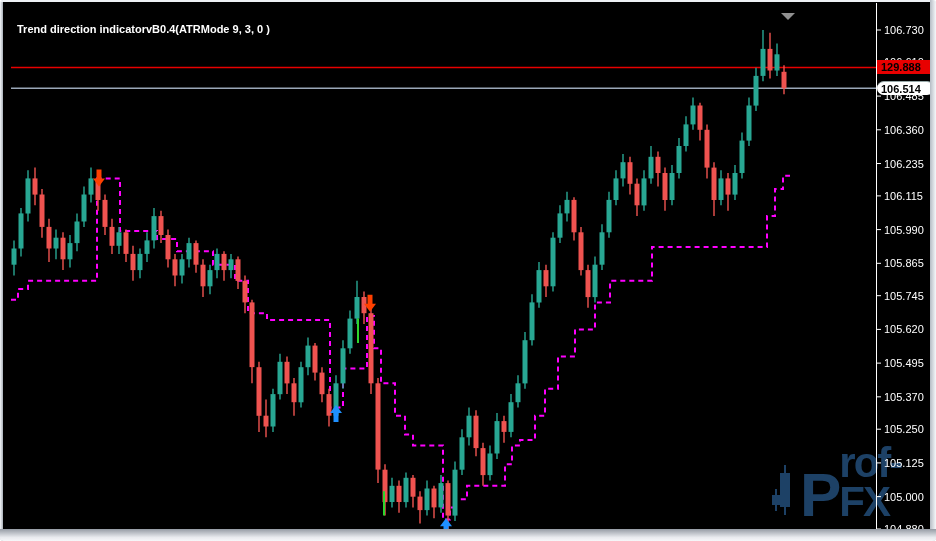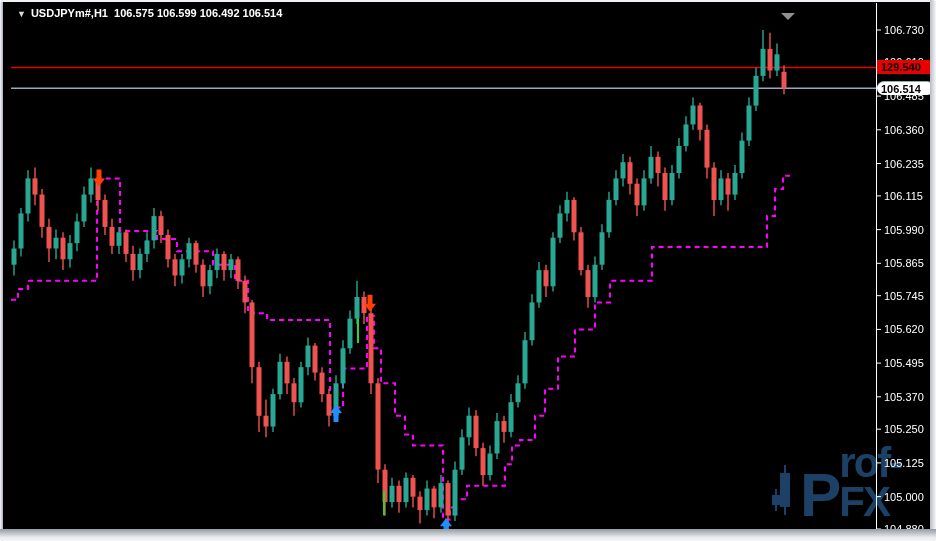--- a/index.html
+++ b/index.html
@@ -329,22 +329,22 @@
           <g>
             <polygon points="99,186.44339999999954 93,178.44339999999954 96.5,178.44339999999954 96.5,169.44339999999954 101.5,169.44339999999954 101.5,178.44339999999954 105,178.44339999999954" fill="#ff4000"></polygon>
             <polygon points="370,311.8678500000005 364,303.8678500000005 367.5,303.8678500000005 367.5,294.8678500000005 372.5,294.8678500000005 372.5,303.8678500000005 376,303.8678500000005" fill="#ff4000"></polygon>
             <polygon points="336,404.9247000000002 330,412.9247000000002 333.5,412.9247000000002 333.5,421.9247000000002 338.5,421.9247000000002 338.5,412.9247000000002 342,412.9247000000002" fill="#1e90ff"></polygon>
             <polygon points="446,518.2113000000006 440,526.2113000000006 443.5,526.2113000000006 443.5,535.2113000000006 448.5,535.2113000000006 448.5,526.2113000000006 452,526.2113000000006" fill="#1e90ff"></polygon>
           </g>
         </g>
         <polygon points="781,13 795,13 788,20" fill="#909090"></polygon>
       </svg></div>
 
-  <div class="titlebar"><span class="tri">▼</span><span>USDJPYm#,H1</span><span>  </span><span>106.575 106.599 106.492 106.514</span></div>
-
-  <div class="tag tag-red">129.540</div>
+  <div class="indicator-line">Trend direction indicatorvB0.4(ATRMode 9, 3, 0 )</div>
+
+  <div class="tag tag-red">129.888</div>
   <div class="tag tag-white">106.514</div>
 
   <div class="frame-left"></div>
   <div class="frame-top"></div>
   <div class="frame-right"></div>
   <div class="frame-bottom"></div>
 </div>
 
 </body></html>

